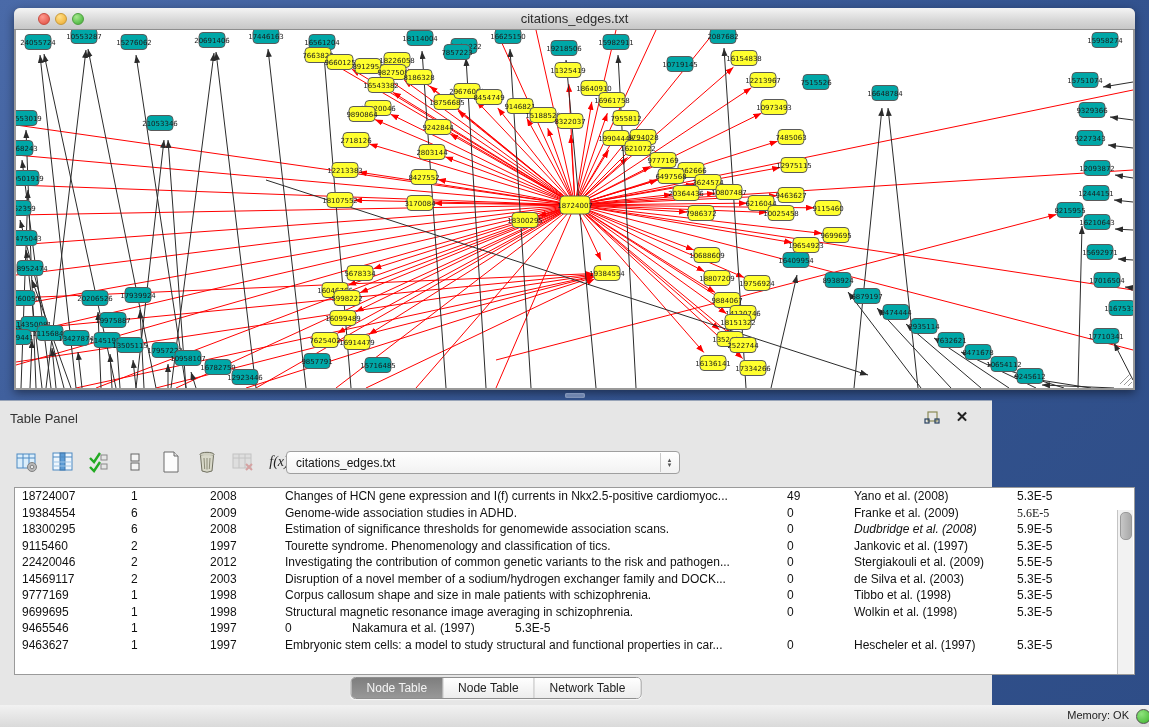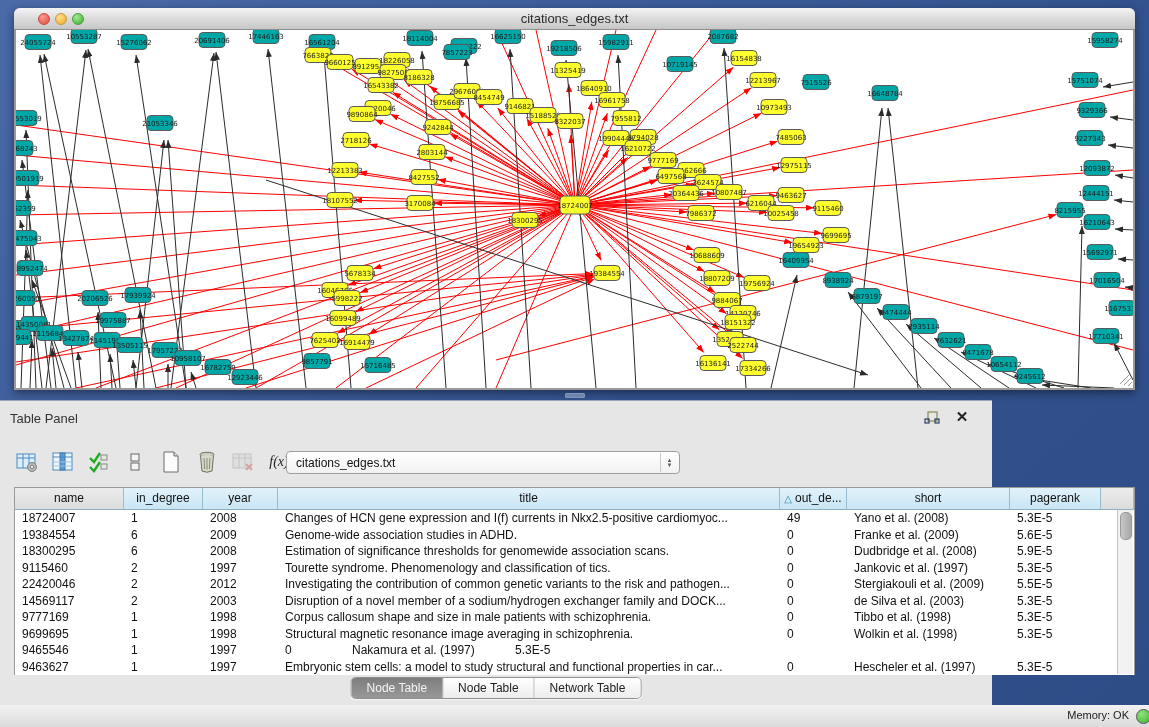--- a/index.html
+++ b/index.html
@@ -834,56 +834,46 @@
 
     <div id="table-dropdown">
       <span id="dropdown-value">citations_edges.txt</span>
       <span id="dropdown-stepper">
           <span>▲</span>
           <span>▼</span>
         </span>
     </div>
 
     <div id="data-table">
-      <div id="table-header">
-          <div class="hcell gray" style="width: 109px;"><span>name</span></div>
-          <div class="hcell" style="width: 79px;"><span>in_degree</span></div>
-          <div class="hcell" style="width: 75px;"><span>year</span></div>
-          <div class="hcell" style="width: 502px;"><span>title</span></div>
-          <div class="hcell" style="width: 67px;"><span class="sort-glyph">△</span><span>out_de...</span></div>
-          <div class="hcell" style="width: 163px;"><span>short</span></div>
-          <div class="hcell" style="width: 91px;"><span>pagerank</span></div>
-          <div class="hcell gray" style="flex: 1 1 0%;"></div>
-        </div>
       <div id="table-body">
           <div class="trow">
             <div class="tcell" style="width: 109px;">18724007</div>
             <div class="tcell" style="width: 79px;">1</div>
             <div class="tcell" style="width: 75px;">2008</div>
             <div class="tcell" style="width: 502px;">Changes of HCN gene expression and I(f) currents in Nkx2.5-positive cardiomyoc...</div>
             <div class="tcell" style="width: 67px;">49</div>
             <div class="tcell" style="width: 163px;">Yano et al. (2008)</div>
             <div class="tcell" style="width: 91px;">5.3E-5</div>
           </div>
           <div class="trow">
             <div class="tcell" style="width: 109px;">19384554</div>
             <div class="tcell" style="width: 79px;">6</div>
             <div class="tcell" style="width: 75px;">2009</div>
             <div class="tcell" style="width: 502px;">Genome-wide association studies in ADHD.</div>
             <div class="tcell" style="width: 67px;">0</div>
             <div class="tcell" style="width: 163px;">Franke et al. (2009)</div>
-            <div class="tcell" style="width: 91px;">5.6E-5</div>
+            <div class="tcell" style="width: 91px; font-family: Liberation Serif, serif;">5.6E-5</div>
           </div>
           <div class="trow">
             <div class="tcell" style="width: 109px;">18300295</div>
             <div class="tcell" style="width: 79px;">6</div>
             <div class="tcell" style="width: 75px;">2008</div>
             <div class="tcell" style="width: 502px;">Estimation of significance thresholds for genomewide association scans.</div>
             <div class="tcell" style="width: 67px;">0</div>
-            <div class="tcell" style="width: 163px;">Dudbridge et al. (2008)</div>
+            <div class="tcell" style="width: 163px; font-style: italic;">Dudbridge et al. (2008)</div>
             <div class="tcell" style="width: 91px;">5.9E-5</div>
           </div>
           <div class="trow">
             <div class="tcell" style="width: 109px;">9115460</div>
             <div class="tcell" style="width: 79px;">2</div>
             <div class="tcell" style="width: 75px;">1997</div>
             <div class="tcell" style="width: 502px;">Tourette syndrome. Phenomenology and classification of tics.</div>
             <div class="tcell" style="width: 67px;">0</div>
             <div class="tcell" style="width: 163px;">Jankovic et al. (1997)</div>
             <div class="tcell" style="width: 91px;">5.3E-5</div>

